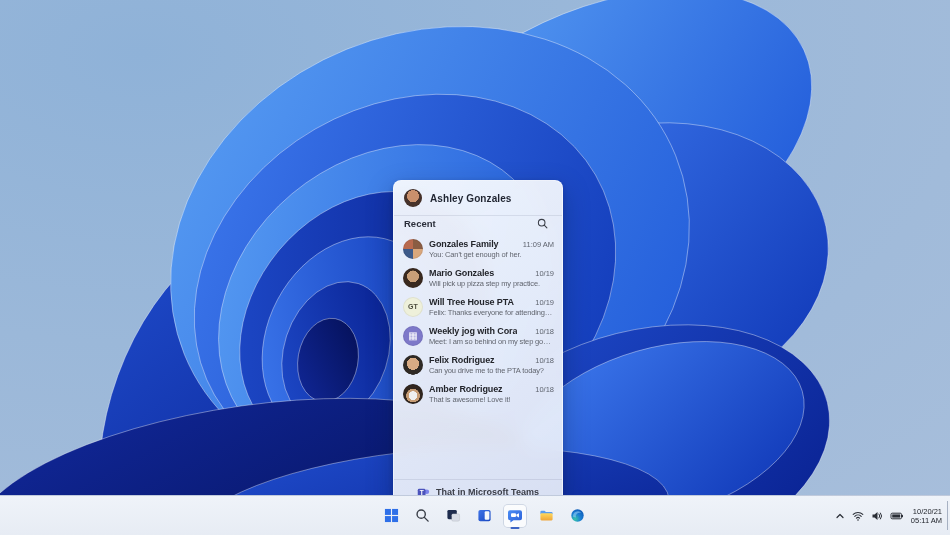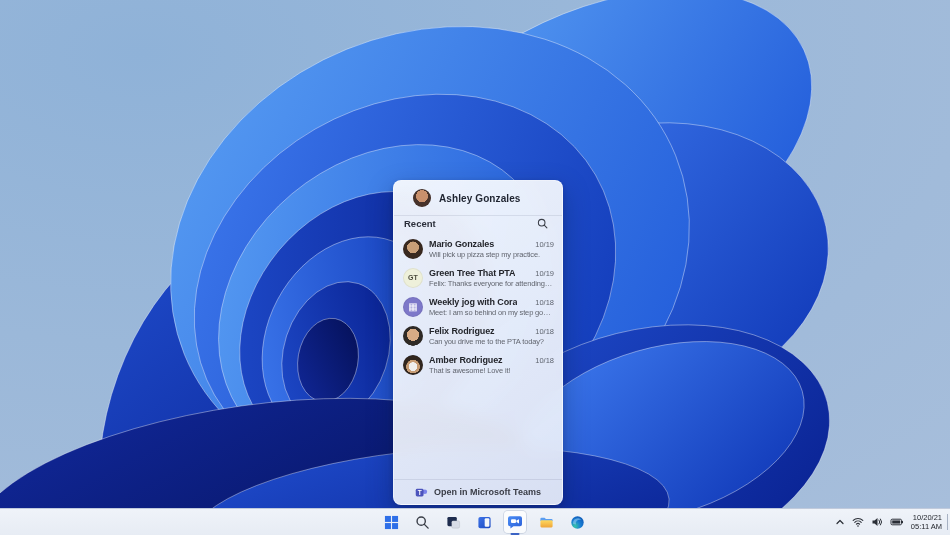--- a/index.html
+++ b/index.html
@@ -18,21 +18,21 @@
     position:absolute; left:393px; top:180px; width:170px; height:325px;
     border-radius:8px;
     background: linear-gradient(145deg, rgba(247,250,254,0.95), rgba(233,238,249,0.92));
     backdrop-filter: blur(8px);
     border:1px solid rgba(255,255,255,0.55);
     box-shadow: 0 10px 26px rgba(10,25,70,0.35), 0 2px 6px rgba(10,25,70,0.18);
     display:flex; flex-direction:column;
   }
   .panel-header {
     display:flex; align-items:center; gap:8px;
-    padding:8px 19px; border-bottom:1px solid rgba(90,100,130,0.14);
+    padding:8px 10px; border-bottom:1px solid rgba(90,100,130,0.14);
   }
   .panel-header .hname { font-size:10px; font-weight:700; color:#1f2430; letter-spacing:.1px; }
 
   .avatar {
     width:20px; height:20px; min-width:20px; border-radius:50%;
     background:#cdd6e4; position:relative; overflow:hidden;
     box-shadow: inset 0 0 0 1px rgba(0,0,0,0.06);
     display:flex; align-items:center; justify-content:center;
   }
   .avatar.sm { width:18px; height:18px; min-width:18px; }
@@ -82,21 +82,21 @@
   }
 
   .panel-footer {
     height:25px; border-top:1px solid rgba(90,100,130,0.14);
     display:flex; align-items:center; justify-content:center; gap:6px; cursor:pointer;
   }
   .panel-footer .flabel { font-size:9px; font-weight:600; color:#3a3d46; }
 
   
   .taskbar {
-    position:absolute; left:0; right:0; bottom:0; height:27px;
+    position:absolute; left:0; right:0; bottom:0; height:40px;
     background: linear-gradient(#eff3f9, #e7ecf4);
     border-top:1px solid rgba(160,175,200,0.55);
     display:flex; align-items:center;
   }
   .tb-center {
     position:absolute; left:50%; transform:translateX(-50%); margin-left:9px;
     display:flex; align-items:center; gap:9px; height:100%;
   }
   .tb-btn {
     width:22px; height:22px; border-radius:4px;
@@ -172,20 +172,32 @@
   <div class="recent-row">
     <span class="recent-label">Recent</span>
     <svg width="11" height="11" viewBox="0 0 12 12" fill="none" stroke="#3a3e47" stroke-width="1.15" stroke-linecap="round">
       <circle cx="5.1" cy="5.1" r="3.6"></circle>
         <path d="M7.9 7.9 L10.8 10.8"></path>
     </svg>
   </div>
 
   <div class="conv-list">
 
+    <div class="row">
+      <div class="avatar" data-avatar="family">
+          <span class="initials"></span>
+        </div>
+      <div class="rowtext">
+        <div class="rowtop">
+          <span class="cname">Gonzales Family</span>
+          <span class="ctime">11:09 AM</span>
+        </div>
+        <div class="cpreview">You: Can't get enough of her.</div>
+      </div>
+    </div>
 
 
     <div class="row">
       <div class="avatar" data-avatar="mario">
           <span class="initials"></span>
         </div>
       <div class="rowtext">
         <div class="rowtop">
           <span class="cname">Mario Gonzales</span>
           <span class="ctime">10/19</span>
@@ -193,21 +205,21 @@
         <div class="cpreview">Will pick up pizza step my practice.</div>
       </div>
     </div>
 
     <div class="row">
       <div class="avatar" data-avatar="gt">
           <span class="initials">GT</span>
         </div>
       <div class="rowtext">
         <div class="rowtop">
-          <span class="cname">Green Tree That PTA</span>
+          <span class="cname">Will Tree House PTA</span>
           <span class="ctime">10/19</span>
         </div>
         <div class="cpreview">Felix: Thanks everyone for attending today.</div>
       </div>
     </div>
 
     <div class="row">
       <div class="avatar" data-avatar="calendar">
           <span class="initials"></span>
         </div>
@@ -247,21 +259,21 @@
     </div>
 
   </div>
 
   <div class="panel-footer">
     <svg width="13" height="13" viewBox="0 0 14 14">
       <circle cx="10.6" cy="6.2" r="2.5" fill="#7b83eb"></circle>
       <rect x="0.8" y="3" width="8.4" height="8.4" rx="1.6" fill="#4b53bc"></rect>
       <text x="5" y="9.6" font-size="7" font-weight="bold" fill="#ffffff" text-anchor="middle" font-family="Liberation Sans, sans-serif">T</text>
     </svg>
-    <span class="flabel">Open in Microsoft Teams</span>
+    <span class="flabel">That in Microsoft Teams</span>
   </div>
 </div>
 
 <div class="taskbar">
 
   <div class="tb-center">
 
     <div class="tb-btn">
       <svg width="15" height="15" viewBox="0 0 16 16">
         <rect x="1" y="1" width="6.4" height="6.4" fill="#2e6fe8"></rect>

